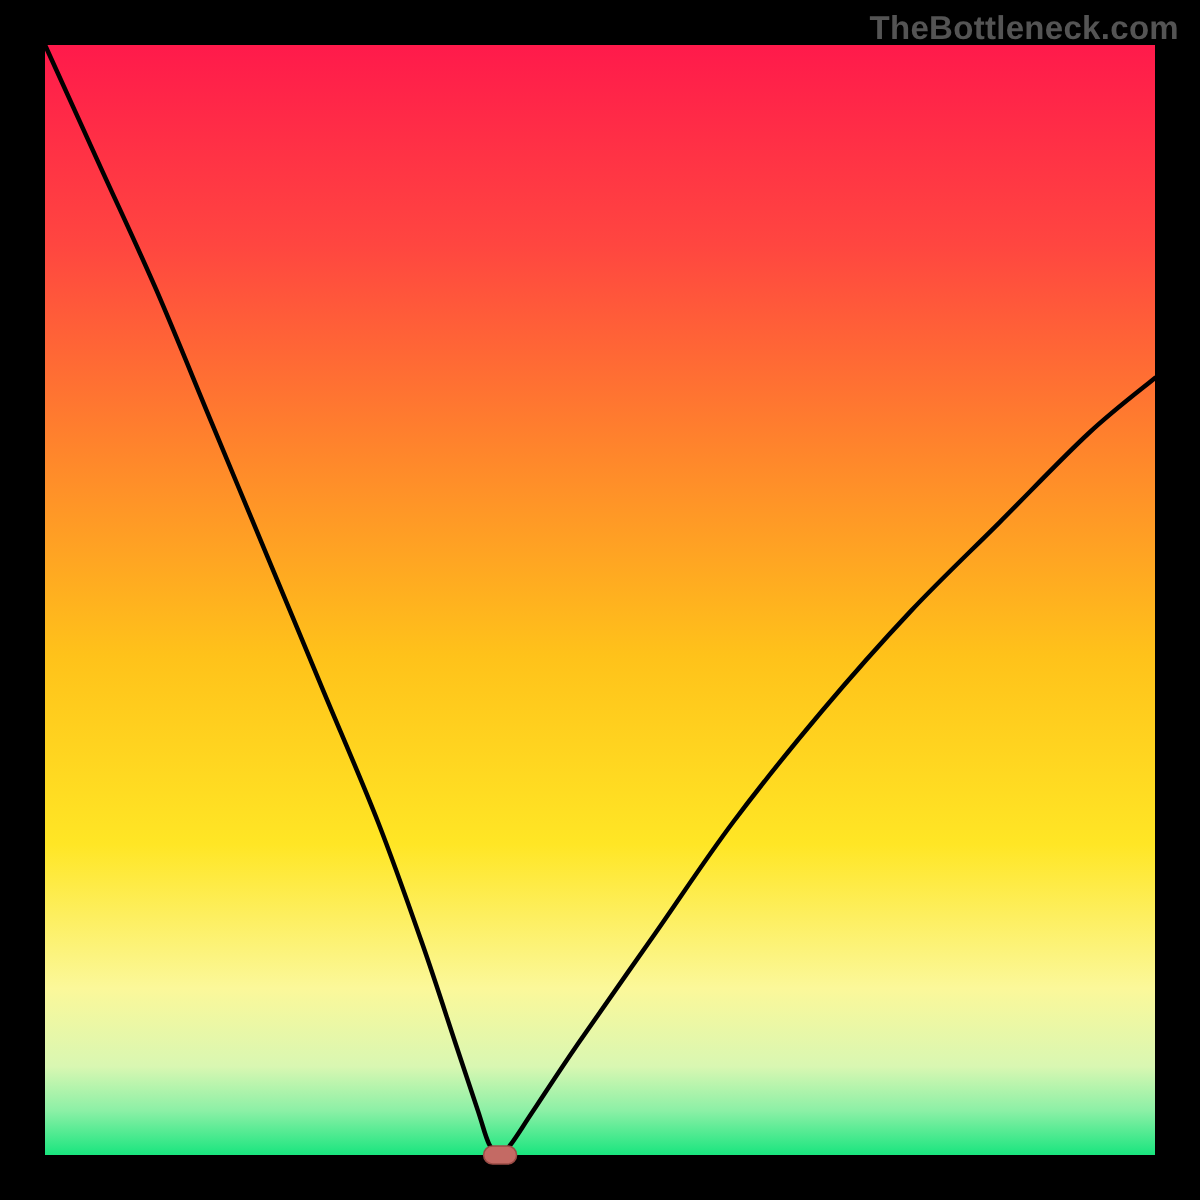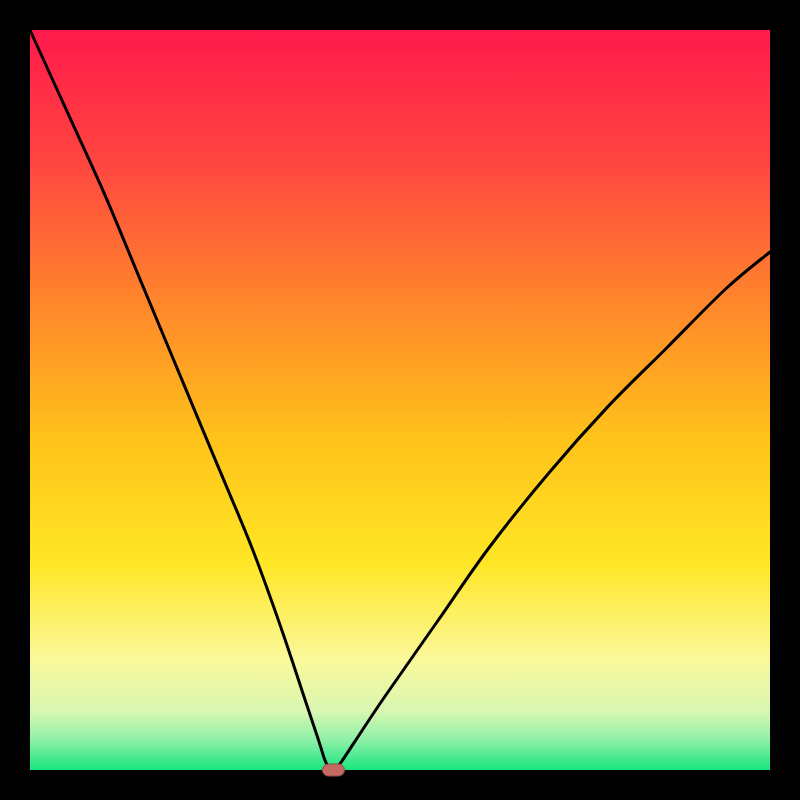--- a/index.html
+++ b/index.html
@@ -29,20 +29,21 @@
   svg {
     position: absolute;
     top: 0;
     left: 0;
   }
 </style>
 </head>
 <body>
 <div class="frame">
 
+  <div class="watermark">TheBottleneck.com</div>
 
   <svg id="chart-svg" width="800" height="800" viewBox="0 0 800 800">
     <defs>
       <linearGradient id="bg-grad" x1="0" y1="0" x2="0" y2="1">
 
       <stop offset="0%" stop-color="#ff1a4b"></stop>
           <stop offset="18%" stop-color="#ff4640"></stop>
           <stop offset="38%" stop-color="#ff8a2a"></stop>
           <stop offset="55.00000000000001%" stop-color="#ffc21a"></stop>
           <stop offset="72%" stop-color="#ffe625"></stop>

